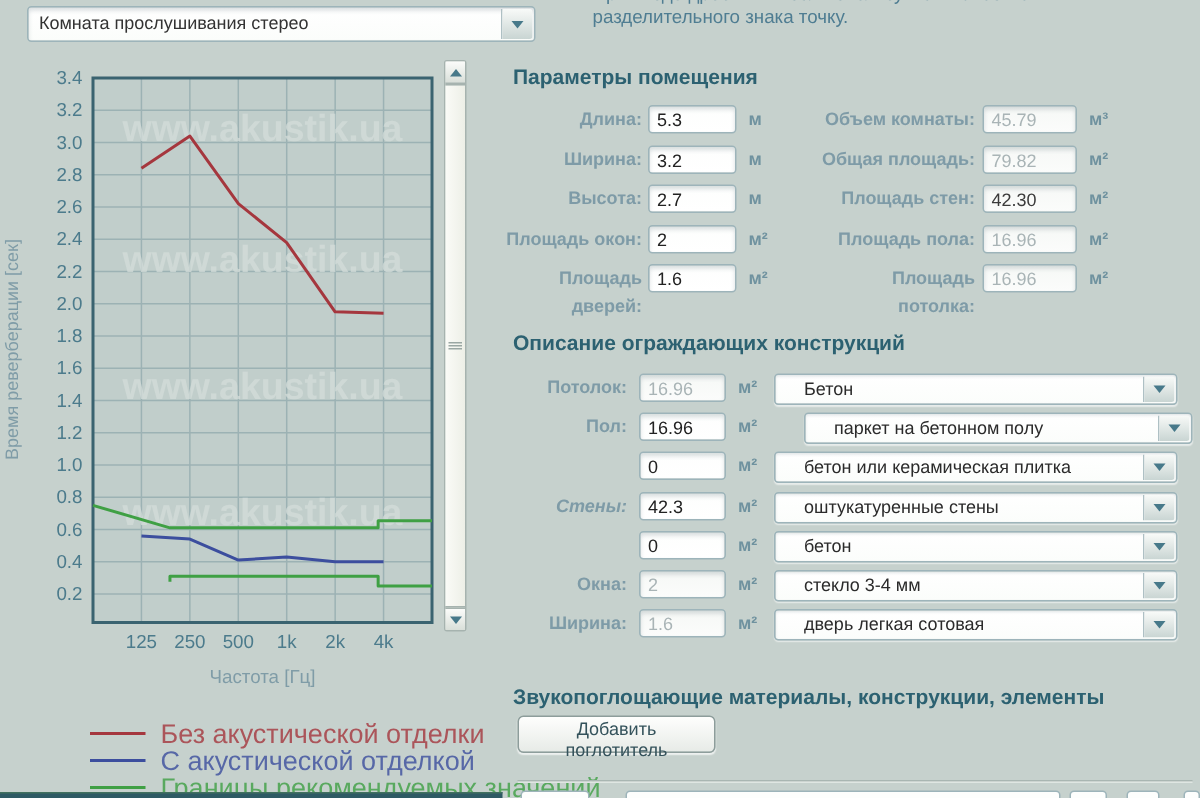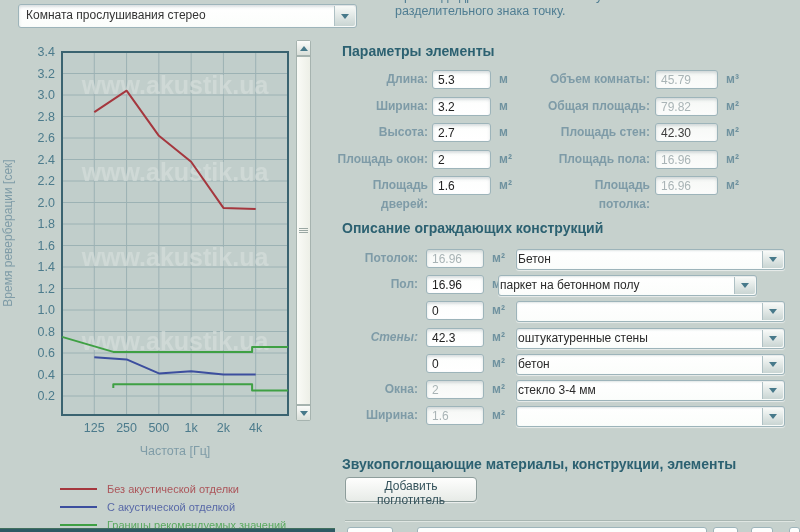--- a/index.html
+++ b/index.html
@@ -43,35 +43,35 @@
   .tinput.dis{color:#a9b4b6;background:linear-gradient(#f6f8f6,#fbfcfb);}
   .tinput.dis.dark{color:#3c3c3c;}
   
   .mat-select{
     position:absolute;height:21px;box-sizing:border-box;
     background:linear-gradient(#ffffff,#fbfdfb);
     border:1px solid #9db4ba;border-radius:3px;
     box-shadow:0 1px 1px rgba(255,255,255,.6), inset 0 1px 2px rgba(80,105,112,.18);
     font-size:12px;color:#2b2b2b;line-height:19px;
   }
-  .mat-select .val{display:block;padding:0 28px 0 1px;overflow:hidden;white-space:nowrap;}
+  .mat-select .val{display:block;padding:0 28px 0 19px;overflow:hidden;white-space:nowrap;}
   
   .btn{
     position:absolute;box-sizing:border-box;
     background:linear-gradient(#fefefd,#e7ebe7);
     border:1px solid #8d9d9b;border-radius:4px;
     font-family:"Liberation Sans","DejaVu Sans",sans-serif;
     font-size:12px;color:#34525b;text-align:center;
     box-shadow:0 1px 1px rgba(255,255,255,.7);
     cursor:pointer;
   }
   
   .legend-row{position:absolute;left:60px;height:14px;display:flex;align-items:center;}
   .legend-line{width:37px;height:2px;margin-right:10px;}
-  .legend-text{font-size:11px;}
+  .legend-text{font-size:18px;}
   
   .sb{position:absolute;left:296px;top:40px;width:15px;height:381px;box-sizing:border-box;background:#dfe4df;border:1px solid #a6b3af;border-radius:2px;}
   .sb-btn{position:absolute;left:0;width:13px;height:14px;background:linear-gradient(#fbfcfa,#d9dfd9);border-bottom:1px solid #a6b3af;display:flex;align-items:center;justify-content:center;}
   .sb-btn.bottom{bottom:0;top:auto;border-top:1px solid #a6b3af;border-bottom:none;}
   .sb-thumb{position:absolute;left:0;top:15px;bottom:15px;width:13px;background:linear-gradient(90deg,#fafbf7,#edefe7);border-top:1px solid #a6b3af;border-bottom:1px solid #a6b3af;}
   .sb-grip{position:absolute;left:2px;top:50%;width:9px;margin-top:-3px;}
   .sb-grip div{height:1px;background:#9aa7a3;margin-bottom:1px;}
   
   .cut-box{position:absolute;height:12px;box-sizing:border-box;background:#fdfefd;border:1px solid #9db4ba;border-radius:3px;}
   .dark-strip{position:absolute;left:0;top:528px;width:335px;height:4px;background:#2e5a64;border-top:1px solid #41705f;}
@@ -177,21 +177,21 @@
     <div class="legend-row" style="top: 500px;">
       <div class="legend-line" style="background: rgb(60, 78, 158);"></div>
       <div class="legend-text" style="color: rgb(60, 78, 158); opacity: 0.8;">С акустической отделкой</div>
     </div>
     <div class="legend-row" style="top: 518px;">
       <div class="legend-line" style="background: rgb(63, 160, 68);"></div>
       <div class="legend-text" style="color: rgb(63, 160, 68); opacity: 0.8;">Границы рекомендуемых значений</div>
     </div>
   </div>
 
-<div class="h1" style="left:342px;top:43px;">Параметры элементы</div>
+<div class="h1" style="left:342px;top:43px;">Параметры помещения</div>
 <div id="params-left">
     <div class="flabel" style="left: 330px; top: 70px; width: 98px; text-align: right;">Длина:</div>
     <input type="text" class="tinput" value="5.3" style="left: 432px; top: 70px; width: 59px;">
     <div class="unit" style="left: 499px; top: 70px;">м</div>
     <div class="flabel" style="left: 330px; top: 97px; width: 98px;">Ширина:</div>
     <input type="text" class="tinput" value="3.2" style="left: 432px; top: 97px; width: 59px;">
     <div class="unit" style="left: 499px; top: 97px;">м</div>
     <div class="flabel" style="left: 330px; top: 123px; width: 98px;">Высота:</div>
     <input type="text" class="tinput" value="2.7" style="left: 432px; top: 123px; width: 59px;">
     <div class="unit" style="left: 499px; top: 123px;">м</div>
@@ -227,29 +227,30 @@
     <div class="unit" style="left: 492px; top: 249px;">м²</div>
     <div class="mat-select" style="left: 516px; top: 249px; width: 269px;">
       <span class="val">Бетон</span>
       <span class="dd-btn">
         <span class="tri-down"></span>
       </span>
     </div>
     <div class="flabel" style="left: 330px; top: 275px; width: 88px;">Пол:</div>
     <input type="text" class="tinput" value="16.96" style="left: 426px; top: 275px; width: 58px;">
     <div class="unit" style="left: 492px; top: 275px;">м²</div>
-    <div class="mat-select" style="left: 498px; top: 275px; width: 259px;">
+    <div class="mat-select" style="left: 536px; top: 275px; width: 259px;">
       <span class="val">паркет на бетонном полу</span>
       <span class="dd-btn">
         <span class="tri-down"></span>
       </span>
     </div>
     <input type="text" class="tinput" value="0" style="left: 426px; top: 301px; width: 58px;">
     <div class="unit" style="left: 492px; top: 301px;">м²</div>
     <div class="mat-select" style="left: 516px; top: 301px; width: 269px;">
+      <span class="val">бетон или керамическая плитка</span>
       <span class="dd-btn">
         <span class="tri-down"></span>
       </span>
     </div>
     <div class="flabel" style="left: 330px; top: 328px; width: 88px; font-style: italic;">Стены:</div>
     <input type="text" class="tinput" value="42.3" style="left: 426px; top: 328px; width: 58px;">
     <div class="unit" style="left: 492px; top: 328px;">м²</div>
     <div class="mat-select" style="left: 516px; top: 328px; width: 269px;">
       <span class="val">оштукатуренные стены</span>
       <span class="dd-btn">
@@ -270,20 +271,21 @@
     <div class="mat-select" style="left: 516px; top: 380px; width: 269px;">
       <span class="val">стекло 3-4 мм</span>
       <span class="dd-btn">
         <span class="tri-down"></span>
       </span>
     </div>
     <div class="flabel" style="left: 330px; top: 406px; width: 88px;">Ширина:</div>
     <input type="text" class="tinput dis" readonly="" value="1.6" style="left: 426px; top: 406px; width: 58px;">
     <div class="unit" style="left: 492px; top: 406px;">м²</div>
     <div class="mat-select" style="left: 516px; top: 406px; width: 269px;">
+      <span class="val">дверь легкая сотовая</span>
       <span class="dd-btn">
         <span class="tri-down"></span>
       </span>
     </div>
   </div>
 
 <div class="h1" style="left:342px;top:456px;">Звукопоглощающие материалы, конструкции, элементы</div>
 <button class="btn" style="left:345px;top:477px;width:132px;height:25px;">Добавить поглотитель</button>
 
 <div class="divider"></div>

